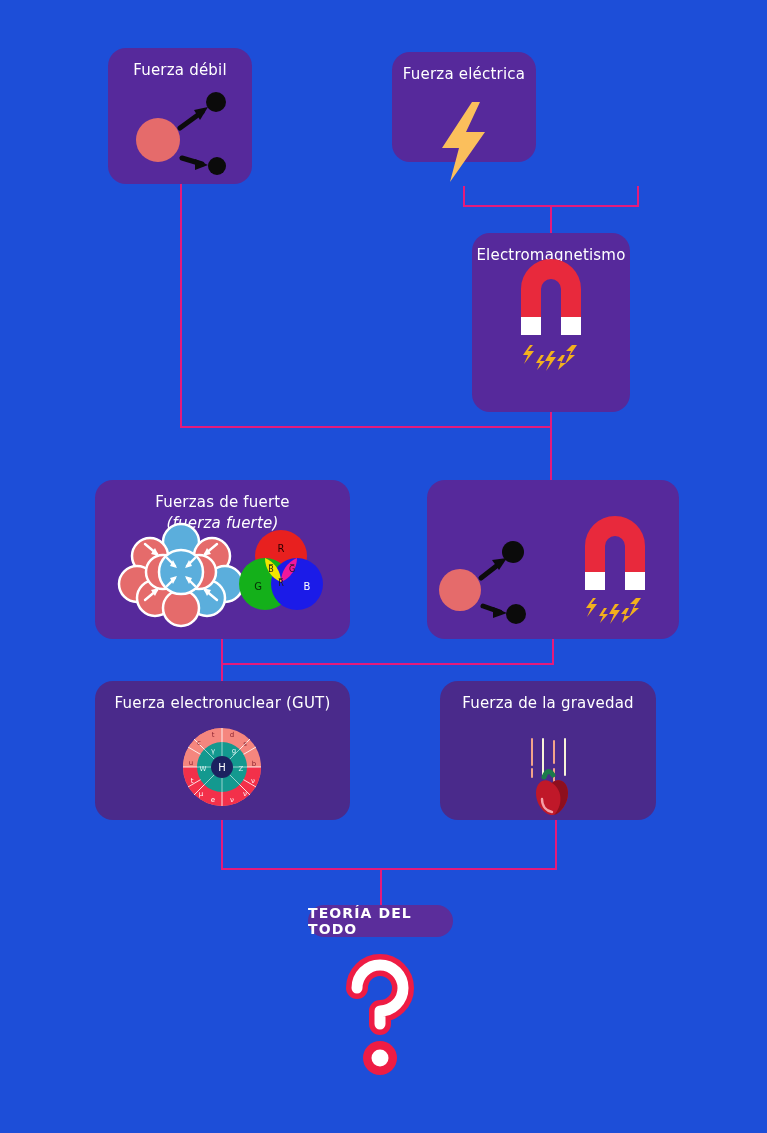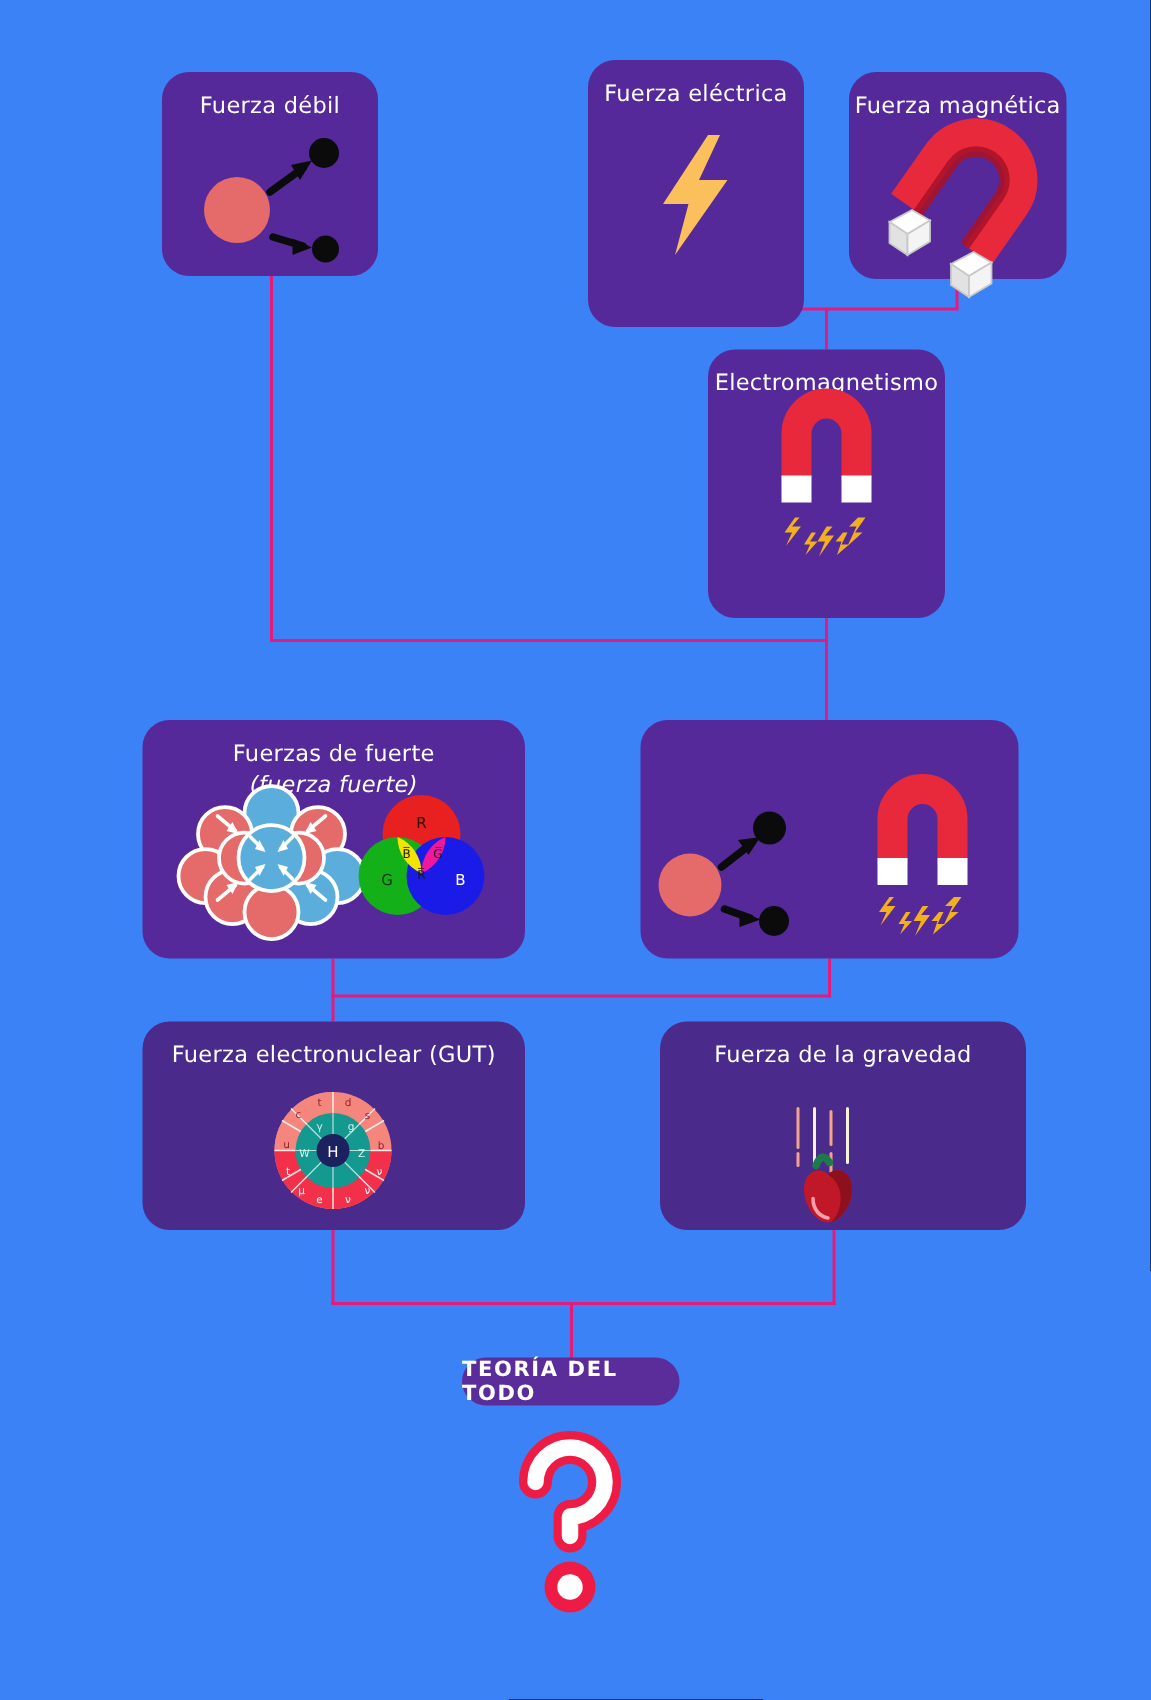--- a/index.html
+++ b/index.html
@@ -1,18 +1,18 @@
 <!DOCTYPE html>
 <html><head>
 <meta charset="utf-8">
 <style>
   html,body{margin:0;padding:0;background:#000;}
   body{width:767px;height:1133px;position:relative;overflow:hidden;
        font-family:"DejaVu Sans","Liberation Sans",sans-serif;}
-  #stage{position:absolute;left:0;top:0;width:767px;height:1133px;background:#3b82f6;}
+  #stage{position:absolute;left:0;top:0;width:767px;height:1133px;background:#1d4ed8;}
 
   .card{position:absolute;border-radius:18px;background:#56299B;box-sizing:border-box;}
   .card.dark{background:#4A2A8B;text-decoration:underline;}
   .card .title{
     position:absolute;left:0;right:0;top:12px;text-align:center;
     color:#FFFFFF;font-size:15px;letter-spacing:.2px;line-height:21px;
     font-family:"DejaVu Sans","Liberation Sans",sans-serif;
   }
   .card .title .sub{display:block;font-style:italic;}
   .card .title .sub2{display:block;}
@@ -77,50 +77,29 @@
         <g stroke="#0B0B0B" stroke-width="5" fill="none" stroke-linecap="round">
           <line x1="72" y1="80" x2="94" y2="64"></line>
           <line x1="74" y1="110" x2="94" y2="116"></line>
         </g>
         <polygon points="100,59 86,62 92,72" fill="#0B0B0B"></polygon>
         <polygon points="100,117 87,111 87,122" fill="#0B0B0B"></polygon>
       </svg>
     </div>
   </div>
 
-  <div class="card" style="left:392px;top:40px;width:144px;height:178px;padding-left:26px;">
+  <div class="card" style="left:392px;top:52px;width:144px;height:110px;padding-left:26px;">
     <div class="title">Fuerza eléctrica</div>
     <div class="icon-wrap">
       <svg width="144" height="138" viewBox="0 0 144 138">
         <polygon points="80,50 50,96 67,96 58,130 93,80 74,80 88,50" fill="#FBBF5C"></polygon>
       </svg>
     </div>
   </div>
 
-  <div class="card" style="left:566px;top:48px;width:145px;height:138px;">
-    <div class="title">Fuerza magnética</div>
-    <div class="icon-wrap">
-      <svg width="145" height="138" viewBox="0 0 145 138">
-        <g transform="rotate(35 72 90)">
-          <path d="M42 108 L42 68 A30 30 0 0 1 102 68 L102 108" stroke="#E8293C" stroke-width="22" fill="none"></path>
-          <path d="M53 108 L53 68 A19 19 0 0 1 91 68 L91 108" stroke="#A81127" stroke-width="7" fill="none" opacity=".85"></path>
-        </g>
-        <g>
-          <polygon points="27,100 42,92 54,99 39,108" fill="#FFFFFF" stroke="#C9C9C9" stroke-width="1.2"></polygon>
-          <polygon points="27,100 39,108 39,122 27,114" fill="#E2E2E2" stroke="#C9C9C9" stroke-width="1.2"></polygon>
-          <polygon points="39,108 54,99 54,113 39,122" fill="#F4F4F4" stroke="#C9C9C9" stroke-width="1.2"></polygon>
-        </g>
-        <g>
-          <polygon points="68,128 83,120 95,127 80,136" fill="#FFFFFF" stroke="#C9C9C9" stroke-width="1.2"></polygon>
-          <polygon points="68,128 80,136 80,150 68,142" fill="#E2E2E2" stroke="#C9C9C9" stroke-width="1.2"></polygon>
-          <polygon points="80,136 95,127 95,141 80,150" fill="#F4F4F4" stroke="#C9C9C9" stroke-width="1.2"></polygon>
-        </g>
-      </svg>
-    </div>
-  </div>
 
   <div class="card" style="left:472px;top:233px;width:158px;height:179px;">
     <div class="title">Electromagnetismo</div>
     <div class="icon-wrap">
       <svg width="158" height="142" viewBox="0 0 158 142">
         <path d="M59 88 L59 56 A20 20 0 0 1 99 56 L99 88" stroke="#E8293C" stroke-width="20" fill="none"></path>
         <rect x="49" y="84" width="20" height="18" fill="#FFFFFF"></rect>
         <rect x="89" y="84" width="20" height="18" fill="#FFFFFF"></rect>
         <g fill="#F2B01E">
           <polygon points="58,112 51,122 56,122 52,131 62,118 56,118 61,112"></polygon>
@@ -271,21 +250,21 @@
         <g font-size="7" fill="#D8F3F0" text-anchor="middle" font-family="DejaVu Sans, sans-serif">
           <text x="118" y="72">γ</text>
             <text x="139" y="72">g</text>
           <text x="108" y="90">W</text>
             <text x="146" y="90">Z</text>
         </g>
       </svg>
     </div>
   </div>
 
-  <div class="card dark" style="left:440px;top:681px;width:244px;height:139px;">
+  <div class="card dark" style="left:440px;top:681px;width:216px;height:139px;">
     <div class="title">
       <span class="sub2">Fuerza de la gravedad</span>
     </div>
     <div class="icon-wrap">
       <svg width="230" height="139" viewBox="0 0 230 139">
         <g stroke-linecap="round" stroke-width="2">
           <line x1="92" y1="58" x2="92" y2="84" stroke="#F3A38A"></line>
           <line x1="103" y1="58" x2="103" y2="96" stroke="#F7F3D8"></line>
           <line x1="114" y1="60" x2="114" y2="82" stroke="#F3A38A"></line>
           <line x1="125" y1="58" x2="125" y2="94" stroke="#F7F3D8"></line>

